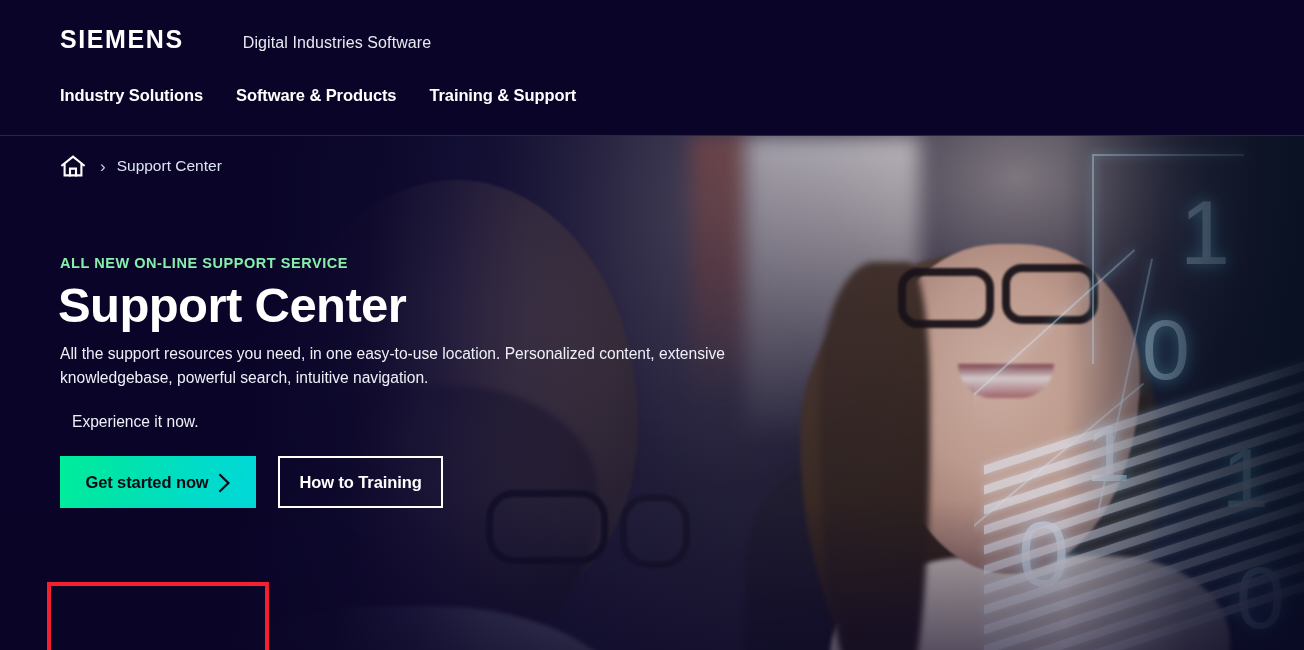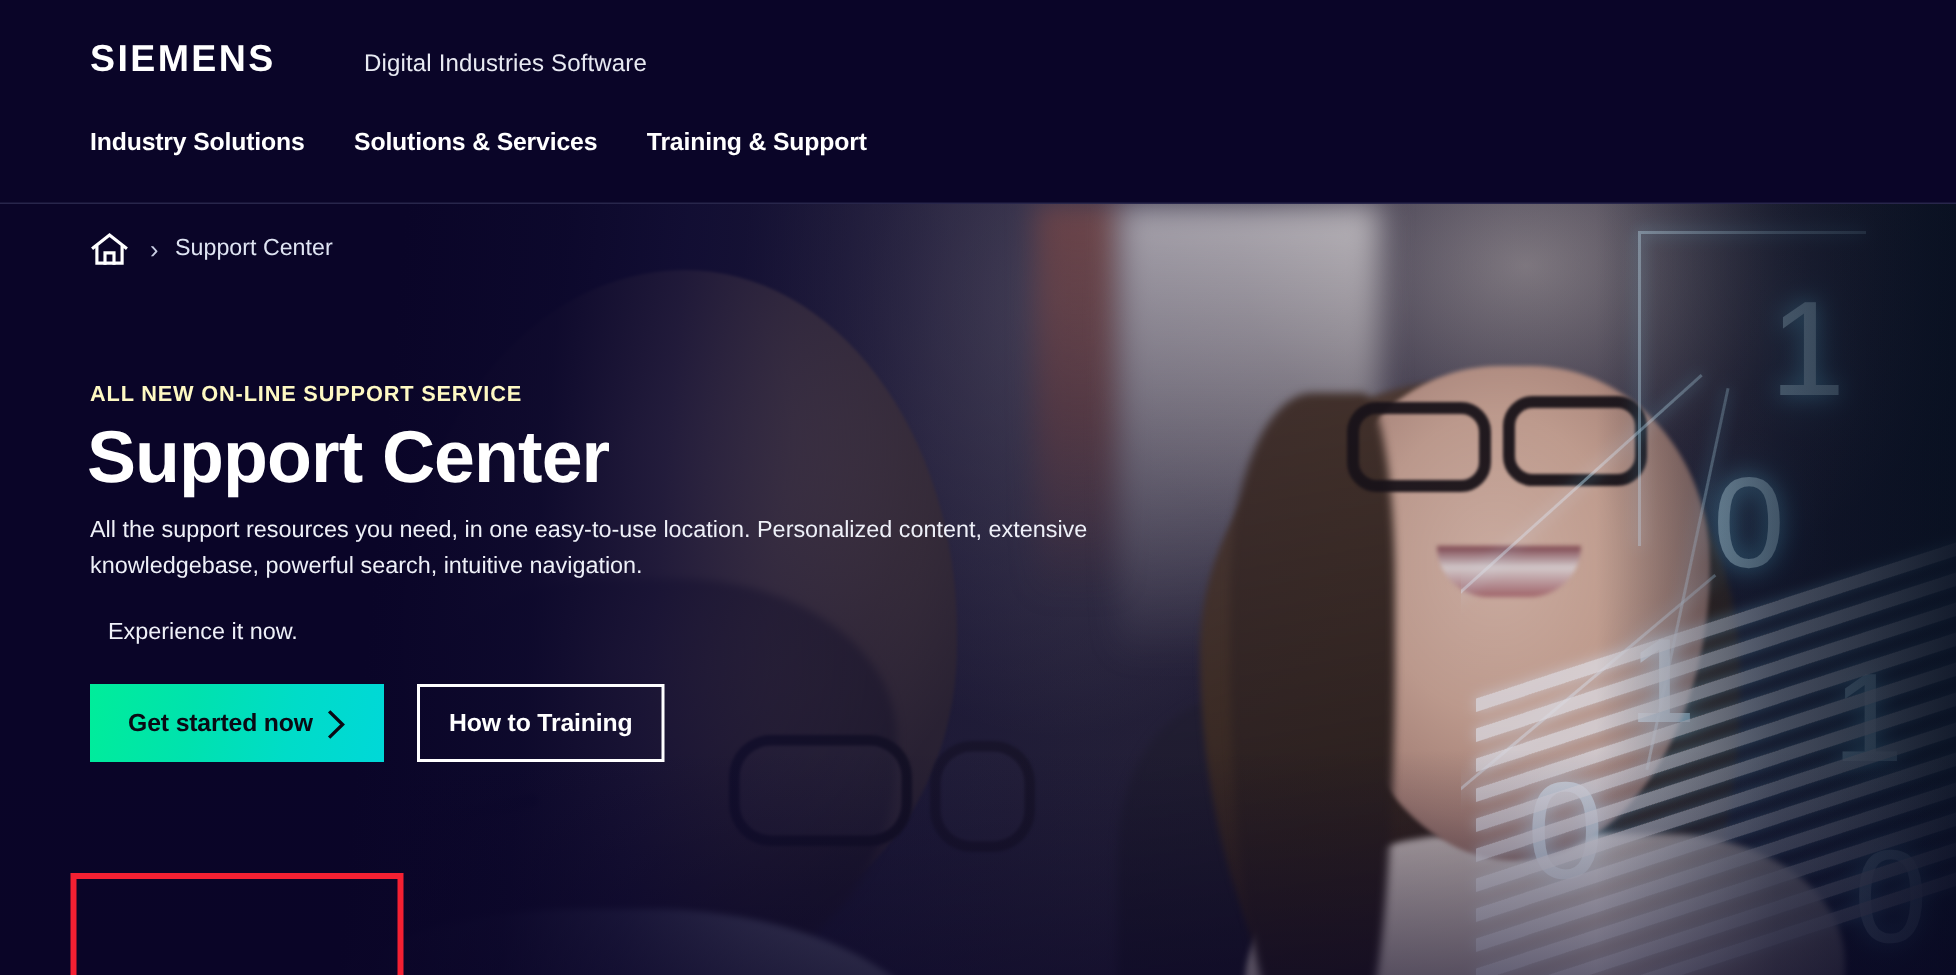--- a/index.html
+++ b/index.html
@@ -318,21 +318,21 @@
     color: #dfe4f2;
     font-size: 15.5px;
     font-weight: 400;
     cursor: pointer;
     line-height: 1;
   }
 
   .eyebrow {
     position: absolute;
     top: 120px; left: 60px;
-    color: #fef9c3;
+    color: #86efac;
     font-size: 14.5px;
     font-weight: bold;
     letter-spacing: 0.55px;
     line-height: 1;
   }
   .hero-title {
     position: absolute;
     top: 139px; left: 58px;
     color: #ffffff;
     font-size: 49px;
@@ -421,21 +421,21 @@
 
   <header class="site-header">
 
     <div class="header-row-brand">
       <span class="siemens-logo">SIEMENS</span>
       <span class="brand-tagline">Digital Industries Software</span>
     </div>
 
     <nav class="main-nav">
       <span class="nav-item">Industry Solutions</span>
-      <span class="nav-item">Solutions &amp; Services</span>
+      <span class="nav-item">Software &amp; Products</span>
       <span class="nav-item">Training &amp; Support</span>
     </nav>
 
     <div class="header-divider"></div>
   </header>
 
   <section class="hero">
 
     <div class="hero-photo">
       <div class="ph-room"></div>

